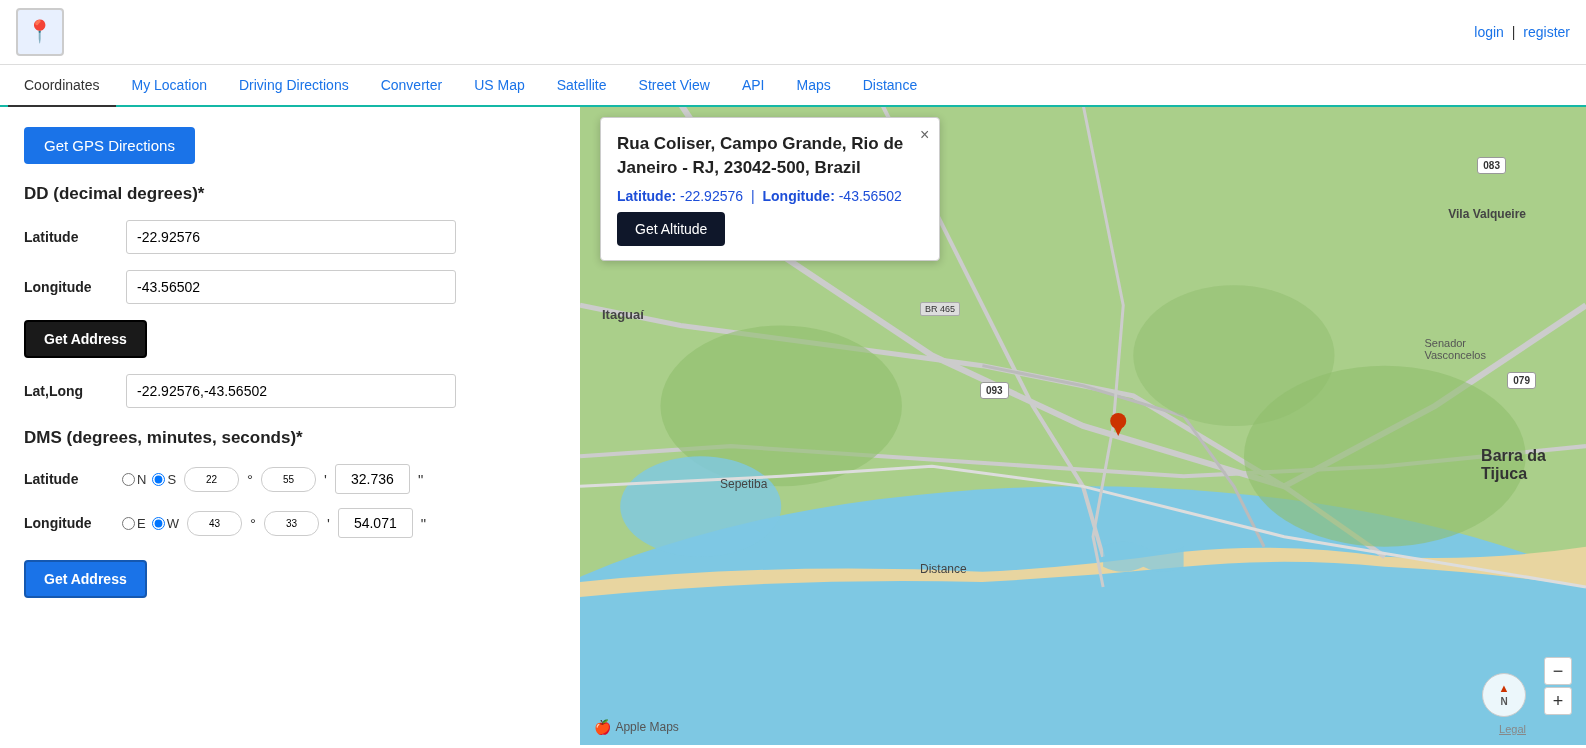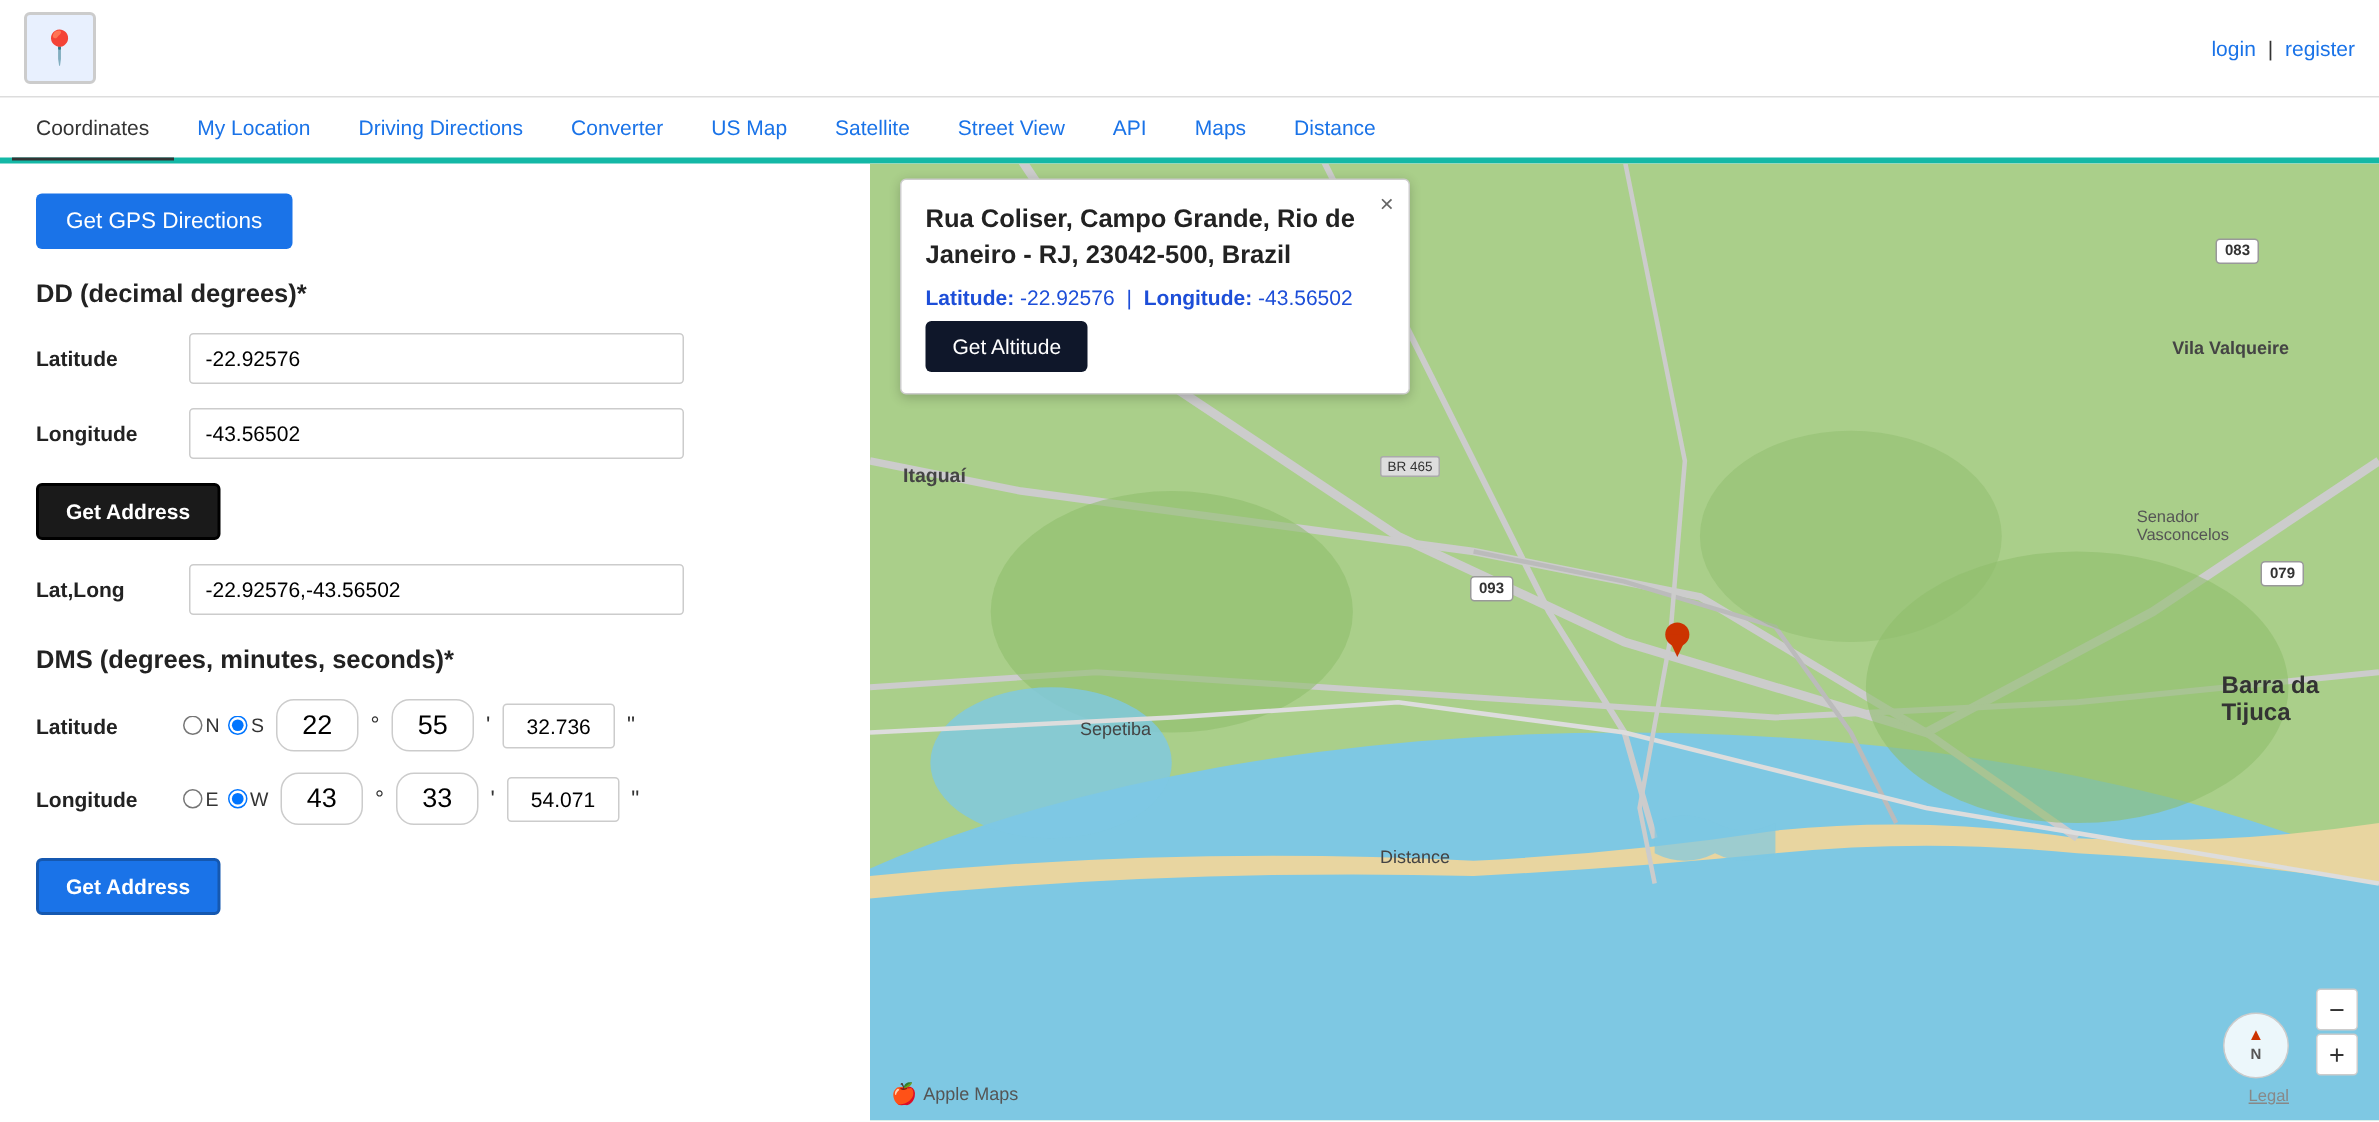--- a/index.html
+++ b/index.html
@@ -23,21 +23,21 @@
       font-size: 22px;
     }
     .auth-links { font-size: 14px; color: #1a73e8; }
     .auth-links a { color: #1a73e8; text-decoration: none; }
     .auth-sep { color: #333; margin: 0 4px; }
 
     
     .nav {
       display: flex;
       align-items: center;
-      border-bottom: 4px solid #14b8a6;
+      border-bottom: 2px solid #14b8a6;
       padding: 0 8px;
       gap: 0;
     }
     .nav-item {
       padding: 12px 16px;
       cursor: pointer;
       font-size: 14px;
       color: #1a73e8;
       text-decoration: none;
       white-space: nowrap;
@@ -141,21 +141,21 @@
       color: #222;
       flex-shrink: 0;
     }
     .radio-group { display: flex; align-items: center; gap: 6px; }
     .radio-group label { font-size: 13px; display: flex; align-items: center; gap: 2px; cursor: pointer; }
     .dms-input-small {
       width: 55px;
       padding: 6px 6px;
       border: 1px solid #ccc;
       border-radius: 12px;
-      font-size: 18px;
+      font-size: 10px;
       text-align: center;
     }
     .dms-input-large {
       width: 75px;
       padding: 6px 6px;
       border: 1px solid #ccc;
       border-radius: 3px;
       font-size: 14px;
       text-align: center;
     }
@@ -424,21 +424,21 @@
 
       <circle cx="535" cy="315" r="8" fill="#cc3300"></circle>
       <polygon points="535,330 528,315 542,315" fill="#cc3300"></polygon>
     </svg>
 
     <div style="position:absolute; top:85px; left:48px; font-size:12px; color:#555; pointer-events:none;">Chapero</div>
     <div style="position:absolute; top:120px; left:100px; font-size:11px; color:#555; pointer-events:none;">Nazaré</div>
     <div style="position:absolute; top:200px; left:22px; font-size:13px; color:#444; pointer-events:none; font-weight:bold;">Itaguaí</div>
     <div style="position:absolute; top:370px; left:140px; font-size:12px; color:#444; pointer-events:none;">Sepetiba</div>
     <div style="position:absolute; top:455px; left:340px; font-size:12px; color:#444; pointer-events:none;">Distance</div>
-    <div style="position:absolute; top:116px; right:60px; font-size:12px; color:#444; pointer-events:none; font-weight:bold;">Vila Valqueire</div>
+    <div style="position:absolute; top:100px; right:60px; font-size:12px; color:#444; pointer-events:none; font-weight:bold;">Vila Valqueire</div>
     <div style="position:absolute; top:230px; right:100px; font-size:11px; color:#555; pointer-events:none;">Senador<br>Vasconcelos</div>
     <div style="position:absolute; top:340px; right:40px; font-size:16px; color:#333; pointer-events:none; font-weight:bold;">Barra da<br>Tijuca</div>
 
     <div style="position:absolute; top:50px; right:80px; background:#fff; border:1px solid #999; border-radius:3px; padding:2px 5px; font-size:10px; font-weight:bold; pointer-events:none;">083</div>
     <div style="position:absolute; top:265px; right:50px; background:#fff; border:1px solid #999; border-radius:3px; padding:2px 5px; font-size:10px; font-weight:bold; pointer-events:none;">079</div>
     <div style="position:absolute; top:275px; left:400px; background:#fff; border:1px solid #999; border-radius:3px; padding:2px 5px; font-size:10px; font-weight:bold; pointer-events:none;">093</div>
     <div style="position:absolute; top:195px; left:340px; background:#ddd; border:1px solid #aaa; border-radius:2px; padding:1px 4px; font-size:9px; pointer-events:none;">BR 465</div>
 
     <div class="map-popup">
       <button class="popup-close">×</button>

